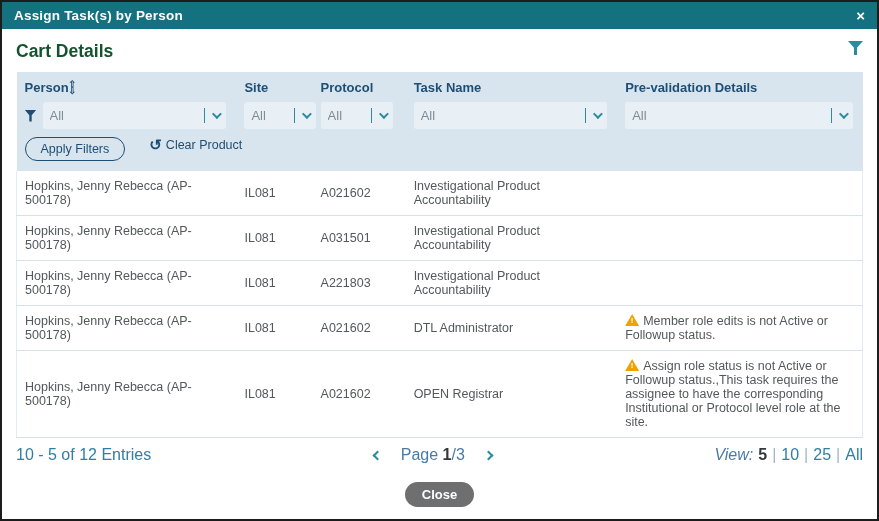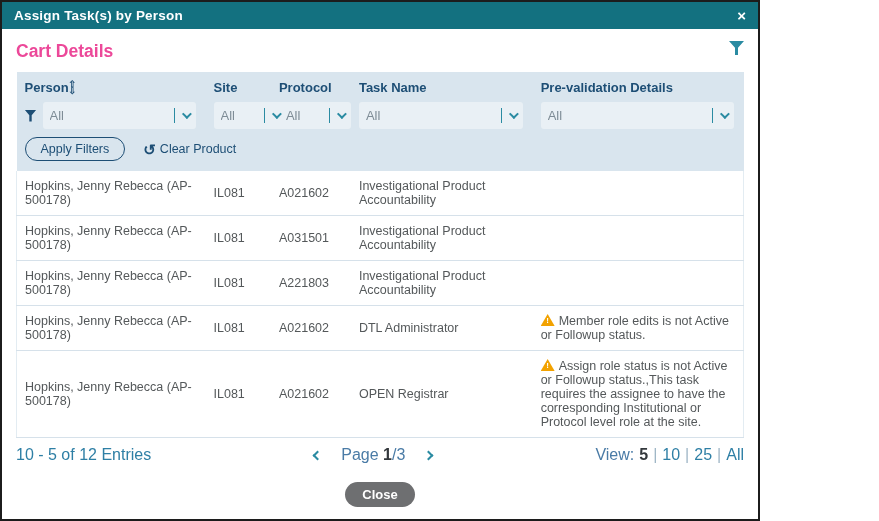--- a/index.html
+++ b/index.html
@@ -1,67 +1,67 @@
 <!DOCTYPE html>
 <html><head>
 <meta charset="utf-8">
 <style>
   * { margin:0; padding:0; box-sizing:border-box; }
   html,body { width:879px; height:521px; background:#fff; font-family:"Liberation Sans", sans-serif; }
-  .modal { width:760px; height:521px; border:2px solid #1c1c1c; background:#fff; display:flex; flex-direction:column; }
+  .modal { width:879px; height:521px; border:2px solid #1c1c1c; background:#fff; display:flex; flex-direction:column; }
 
   
   .titlebar { background:#137180; color:#fff; height:27px; display:flex; align-items:center; justify-content:space-between; padding:0 12px; flex:0 0 auto; }
   .titlebar .t { font-size:13.5px; font-weight:bold; letter-spacing:.2px; }
   .titlebar .x { font-size:15px; font-weight:bold; cursor:pointer; line-height:1; }
 
   .body { padding:12px 14px 0 14px; flex:1 1 auto; position:relative; }
   .head-row { display:flex; justify-content:space-between; align-items:flex-start; }
-  .cart-title { color:#ec4899; font-size:17.5px; font-weight:bold; }
+  .cart-title { color:#14532d; font-size:17.5px; font-weight:bold; }
   .cart-sub { color:#55595c; font-size:12px; margin-top:2px; }
 
   .funnel { display:inline-block; width:15px; height:14px; background:#2a8ba2; clip-path:polygon(0 0,100% 0,60% 48%,60% 100%,40% 100%,40% 48%); cursor:pointer; }
   .funnel.small { width:12px; height:12px; background:#1d4e75; margin-right:6px; flex:0 0 auto; }
 
   
   table { width:100%; border-collapse:collapse; margin-top:10px; table-layout:fixed; }
   thead { background:#d9e5ee; }
   th { text-align:left; color:#1d4e75; font-size:13px; font-weight:bold; padding:8px 6px 4px 8px; vertical-align:middle; }
   th .th-inner { display:flex; align-items:center; gap:0; }
   .sort { display:inline-flex; flex-direction:column; color:#1d4e75; font-size:9px; line-height:.75; cursor:pointer; }
   .filter-row td { padding:3px 10px 6px 8px; }
   .fcell { display:flex; align-items:center; }
   .dd { background:#e9f0f5; border-radius:3px; height:27px; display:flex; align-items:center; padding:0 7px; flex:1 1 auto; cursor:pointer; }
   .dd.narrow { flex:0 0 72px; }
   .dd .val { color:#7e8c96; font-size:13px; flex:1 1 auto; overflow:hidden; white-space:nowrap; }
   .dd .bar { width:1px; height:15px; background:#2a8ba2; margin:0 7px 0 4px; flex:0 0 auto; }
   .chev { width:7px; height:7px; border-right:2px solid #2a8ba2; border-bottom:2px solid #2a8ba2; transform:rotate(45deg) translateY(-2px); flex:0 0 auto; }
   .apply-row td { padding:2px 8px 10px 8px; }
-  .apply-wrap { display:flex; align-items:center; gap:18px; }
+  .apply-wrap { display:flex; align-items:flex-start; gap:24px; }
   .btn-apply { background:transparent; border:1px solid #1d4e75; color:#1d4e75; border-radius:13px; font-size:12.5px; padding:4px 15px; cursor:pointer; font-family:"Liberation Sans", sans-serif; }
   .clear { display:flex; align-items:center; gap:4px; color:#1d4e75; font-size:12.5px; cursor:pointer; }
   .clear .ico { font-size:15px; font-weight:bold; line-height:1; }
 
   tbody td { border-bottom:1px solid #d6e1ea; color:#54585a; font-size:12.5px; padding:8px 8px; vertical-align:middle; }
   tbody tr td:first-child { border-left:1px solid #e3ecf2; }
   tbody tr td:last-child { border-right:1px solid #e3ecf2; }
 
   .warn-icon { display:inline-block; position:relative; width:14px; height:12px; background:#f2a200; clip-path:polygon(50% 0,100% 100%,0 100%); margin-right:4px; vertical-align:-1px; }
   .warn-icon .warn-ex { position:absolute; left:0; right:0; bottom:0; text-align:center; color:#fff; font-size:8px; font-weight:bold; line-height:10px; }
 
   
   .tfoot { display:flex; justify-content:space-between; align-items:center; margin-top:8px; font-size:16px; }
   .entries { color:#2e7fa5; }
   .pager { display:flex; align-items:center; gap:20px; color:#4a7ba6; }
   .pchev { width:7px; height:7px; border-right:2px solid #2a8ba2; border-bottom:2px solid #2a8ba2; cursor:pointer; }
   .pchev.left { transform:rotate(135deg); }
   .pchev.right { transform:rotate(-45deg); }
   .pager .cur { font-weight:bold; color:#33383c; }
   .viewer { display:flex; align-items:center; gap:5px; color:#2e7fa5; }
-  .viewer .lbl { color:#4a7ba6; }
+  .viewer .lbl { color:#4a7ba6;font-style:italic; }
   .viewer .opt { cursor:pointer; }
   .viewer .opt.sel { font-weight:bold; color:#33383c; }
   .viewer .sep { color:#9fb6c6; }
 
   .modal-actions { flex:0 0 auto; display:flex; justify-content:center; padding:10px 0 12px 0; }
   .btn-close { background:#6e6f71; color:#fff; border:none; border-radius:13px; font-weight:bold; font-size:13px; padding:5px 17px; cursor:pointer; font-family:"Liberation Sans", sans-serif; }
 </style>
 </head>
 <body>
 

